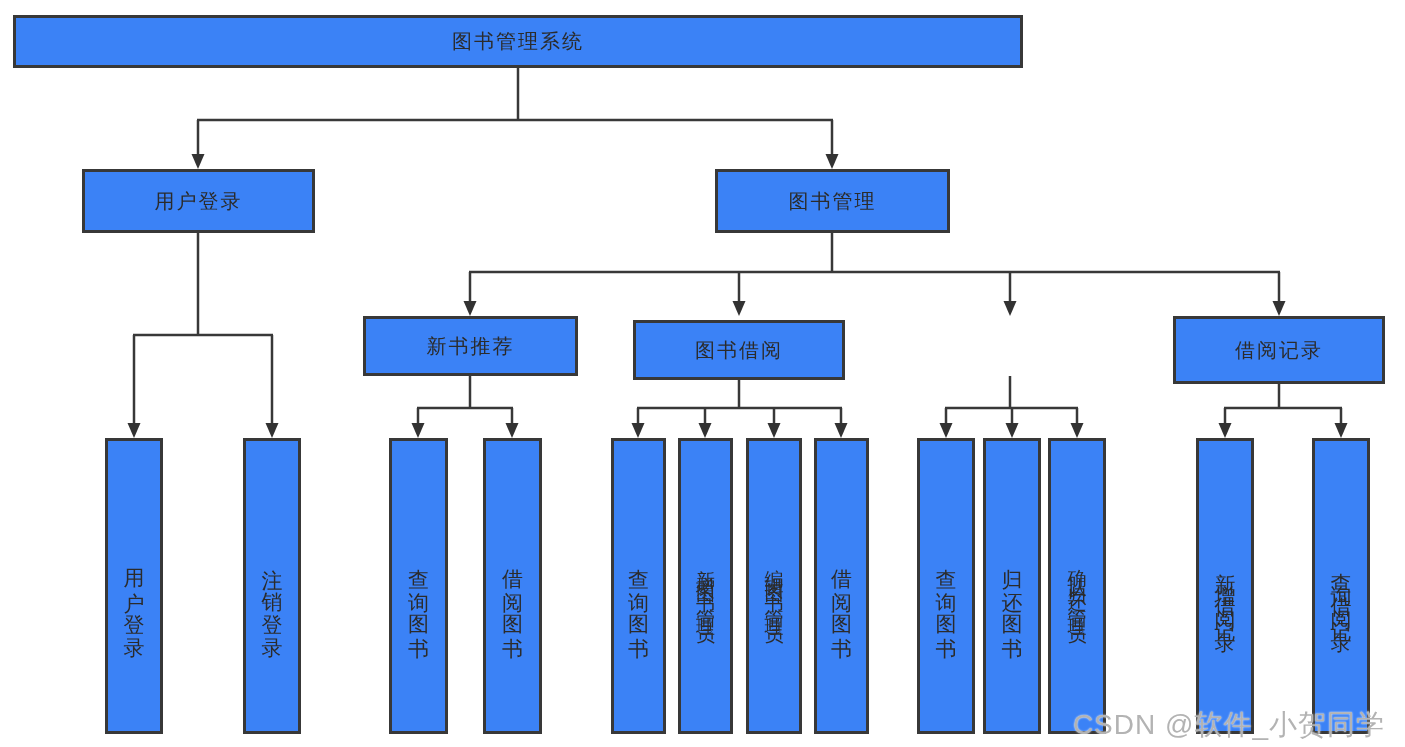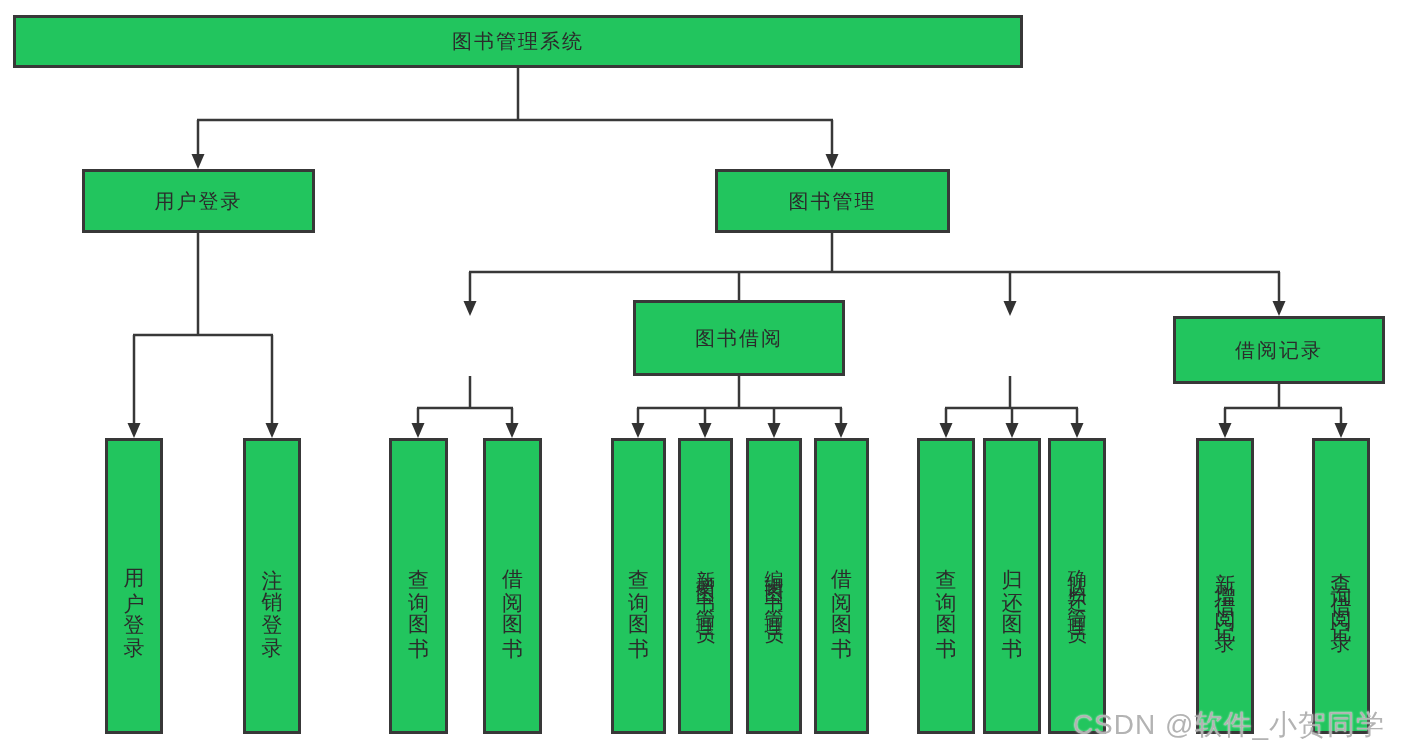--- a/index.html
+++ b/index.html
@@ -17,21 +17,21 @@
   }
   svg.connectors {
     position: absolute;
     left: 0; top: 0;
     width: 1405px; height: 747px;
     pointer-events: none;
   }
   .box {
     position: absolute;
     box-sizing: border-box;
-    background: #22c55e;
+    background: #3b82f6;
     border: 3px solid #383838;
     display: flex;
     align-items: center;
     justify-content: center;
     color: #2b2b2b;
   }
   .hlabel {
     font-size: 20px;
     letter-spacing: 2px;
     white-space: nowrap;
@@ -141,21 +141,24 @@
     <span class="hlabel">图书管理系统</span>
   </div>
 
   <div class="box" style="left:82px; top:169px; width:233px; height:64px">
     <span class="hlabel">用户登录</span>
   </div>
   <div class="box" style="left:715px; top:169px; width:235px; height:64px">
     <span class="hlabel">图书管理</span>
   </div>
 
-  <div class="box" style="left:633px; top:300px; width:212px; height:76px">
+  <div class="box" style="left:363px; top:316px; width:215px; height:60px">
+    <span class="hlabel">新书推荐</span>
+  </div>
+  <div class="box" style="left:633px; top:320px; width:212px; height:60px">
     <span class="hlabel">图书借阅</span>
   </div>
   <div class="box" style="left:1173px; top:316px; width:212px; height:68px">
     <span class="hlabel">借阅记录</span>
   </div>
 
   <div class="box leaf sp-wide" style="left:105px; top:438px; width:58px; height:296px">
     <span class="vlabel">用户登录</span>
   </div>
   <div class="box leaf sp-wide" style="left:243px; top:438px; width:58px; height:296px">

